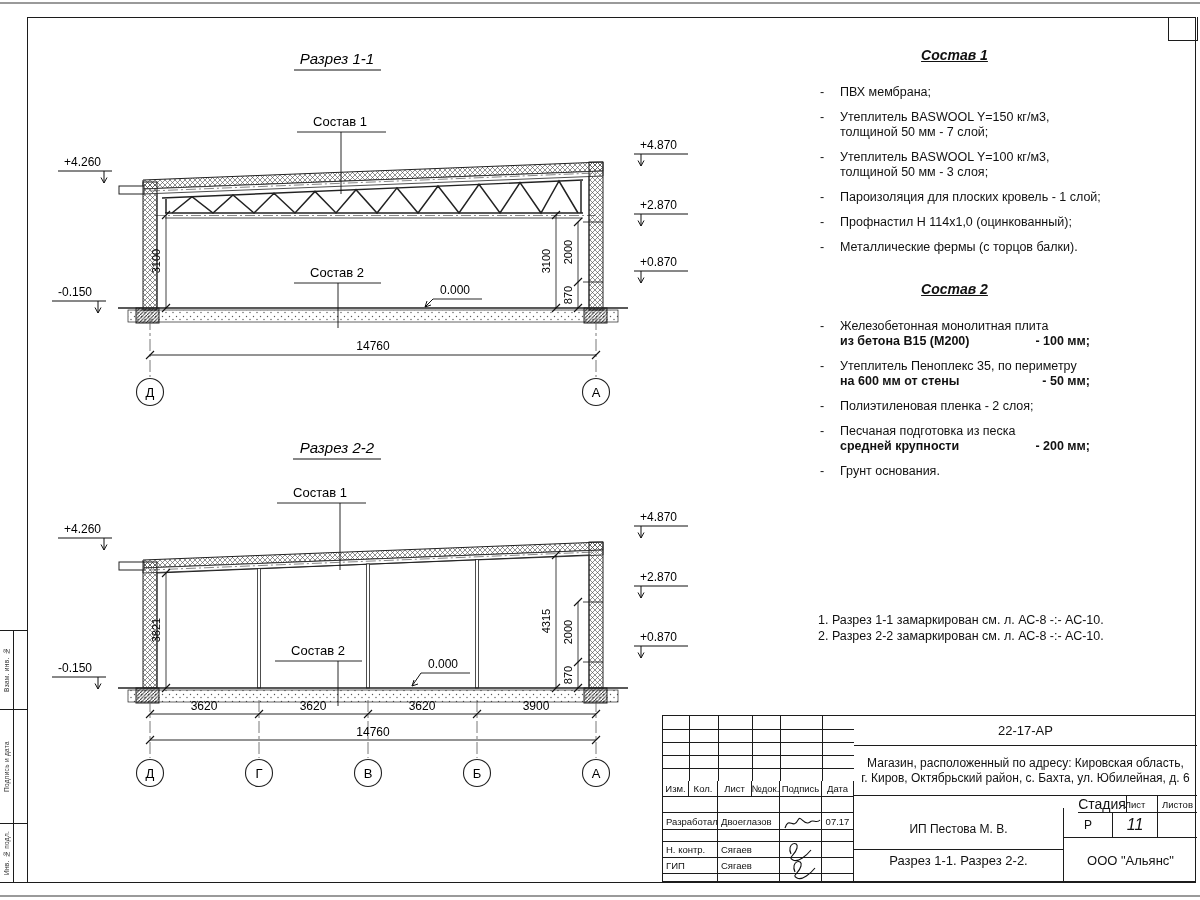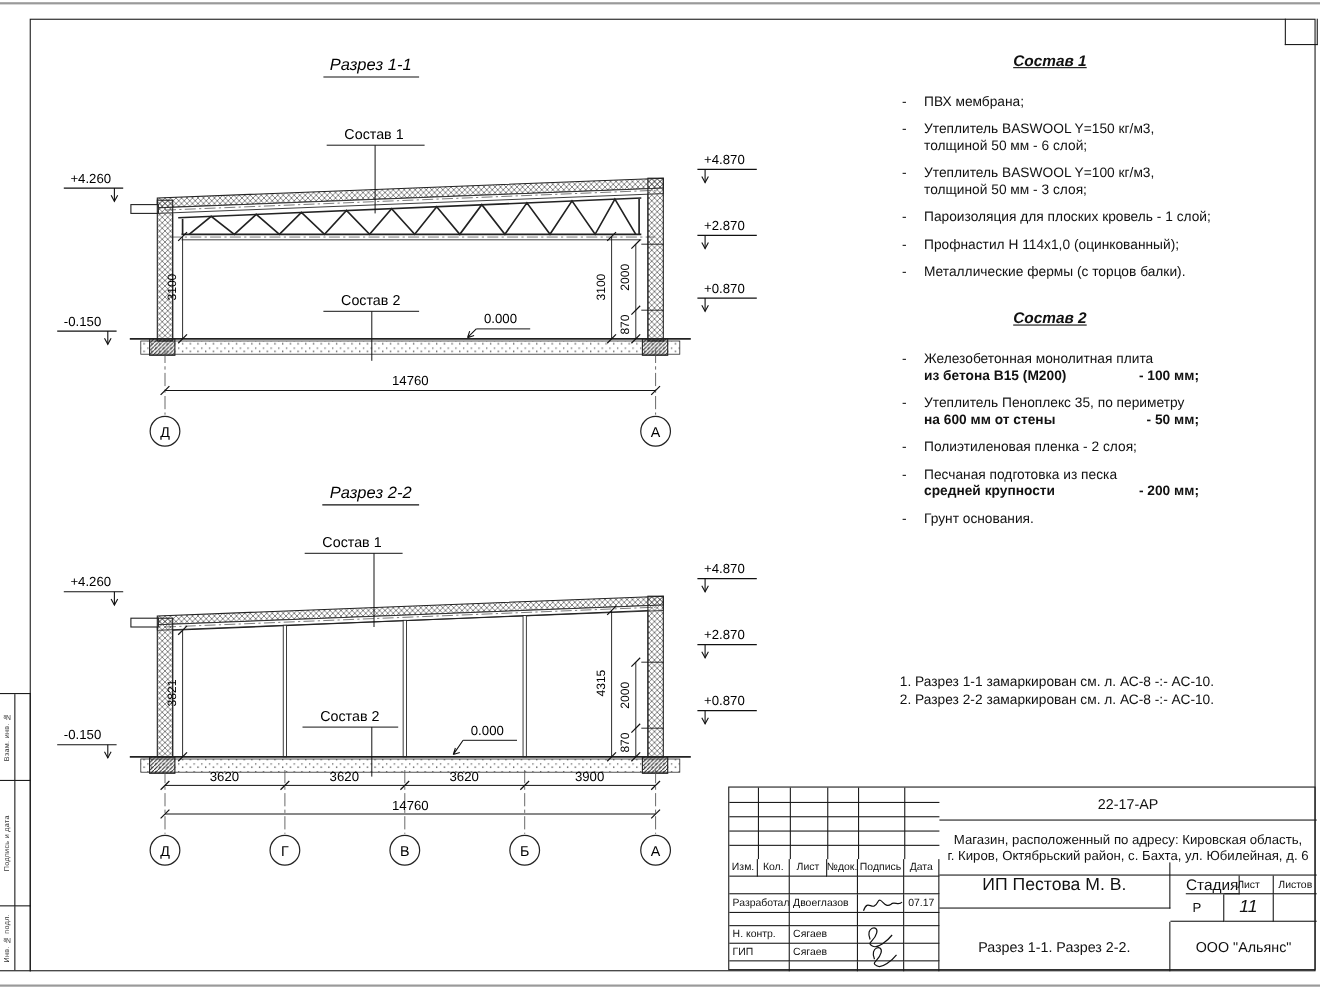--- a/index.html
+++ b/index.html
@@ -277,21 +277,21 @@
 </svg>
 
 <div class="sostav" style="left:812px;top:48px;">
   <h3><span>Состав 1</span></h3>
   <div class="item">
     <span class="dash">-</span>
     <span>ПВХ мембрана;</span>
   </div>
   <div class="item">
     <span class="dash">-</span>
-    <span><span>Утеплитель BASWOOL Y=150 кг/м3,</span><br><span>толщиной 50 мм - 6 слой;</span></span>
+    <span><span>Утеплитель BASWOOL Y=150 кг/м3,</span><br><span>толщиной 50 мм - 7 слой;</span></span>
   </div>
   <div class="item">
     <span class="dash">-</span>
     <span><span>Утеплитель BASWOOL Y=100 кг/м3,</span><br><span>толщиной 50 мм - 3 слоя;</span></span>
   </div>
   <div class="item">
     <span class="dash">-</span>
     <span>Пароизоляция для плоских кровель - 1 слой;</span>
   </div>
   <div class="item">
@@ -389,21 +389,21 @@
   <div class="cell nb" style="left:0;top:158px;width:55px;height:9px;"></div>
   <div class="cell nb" style="left:55px;top:158px;width:62px;height:9px;"></div>
   <div class="cell nb" style="left:117px;top:158px;width:42px;height:9px;"></div>
   <div class="cell nb" style="left:159px;top:158px;width:32px;height:9px;"></div>
 
   <div class="cell nr" style="left:191px;top:0;width:343px;height:30px;font-size:13px;">22-17-АР</div>
   <div class="cell nr" style="left:191px;top:30px;width:343px;height:50px;font-size:12px;line-height:15px;flex-direction:column;text-align:right;">
     <span>Магазин, расположенный по адресу: Кировская область,</span>
     <span>г. Киров, Октябрьский район, с. Бахта, ул. Юбилейная, д. 6</span>
   </div>
-  <div class="cell" style="left:191px;top:68px;width:210px;height:42px;font-size:16px;">ИП Пестова М. В.</div>
+  <div class="cell" style="left:191px;top:92px;width:210px;height:42px;font-size:12px;">ИП Пестова М. В.</div>
   <div class="cell" style="left:415px;top:80px;width:49px;height:17px;font-size:14px;">Стадия</div>
   <div class="cell" style="left:450px;top:80px;width:45px;height:17px;font-size:9.5px;">Лист</div>
   <div class="cell nr" style="left:495px;top:80px;width:39px;height:17px;font-size:9.5px;">Листов</div>
   <div class="cell" style="left:401px;top:97px;width:49px;height:25px;font-size:12px;">Р</div>
   <div class="cell" style="left:450px;top:97px;width:45px;height:25px;font-size:16px;font-style:italic;">11</div>
   <div class="cell nr" style="left:495px;top:97px;width:39px;height:25px;font-size:12px;"></div>
   <div class="cell nb" style="left:191px;top:122px;width:210px;height:45px;font-size:13px;">Разрез 1-1. Разрез 2-2.</div>
   <div class="cell nb nr" style="left:401px;top:122px;width:133px;height:45px;font-size:13px;">ООО "Альянс"</div>
 
   <svg class="sig-svg" style="left:119px;top:98px;" width="40" height="18" viewBox="0 0 40 18">

